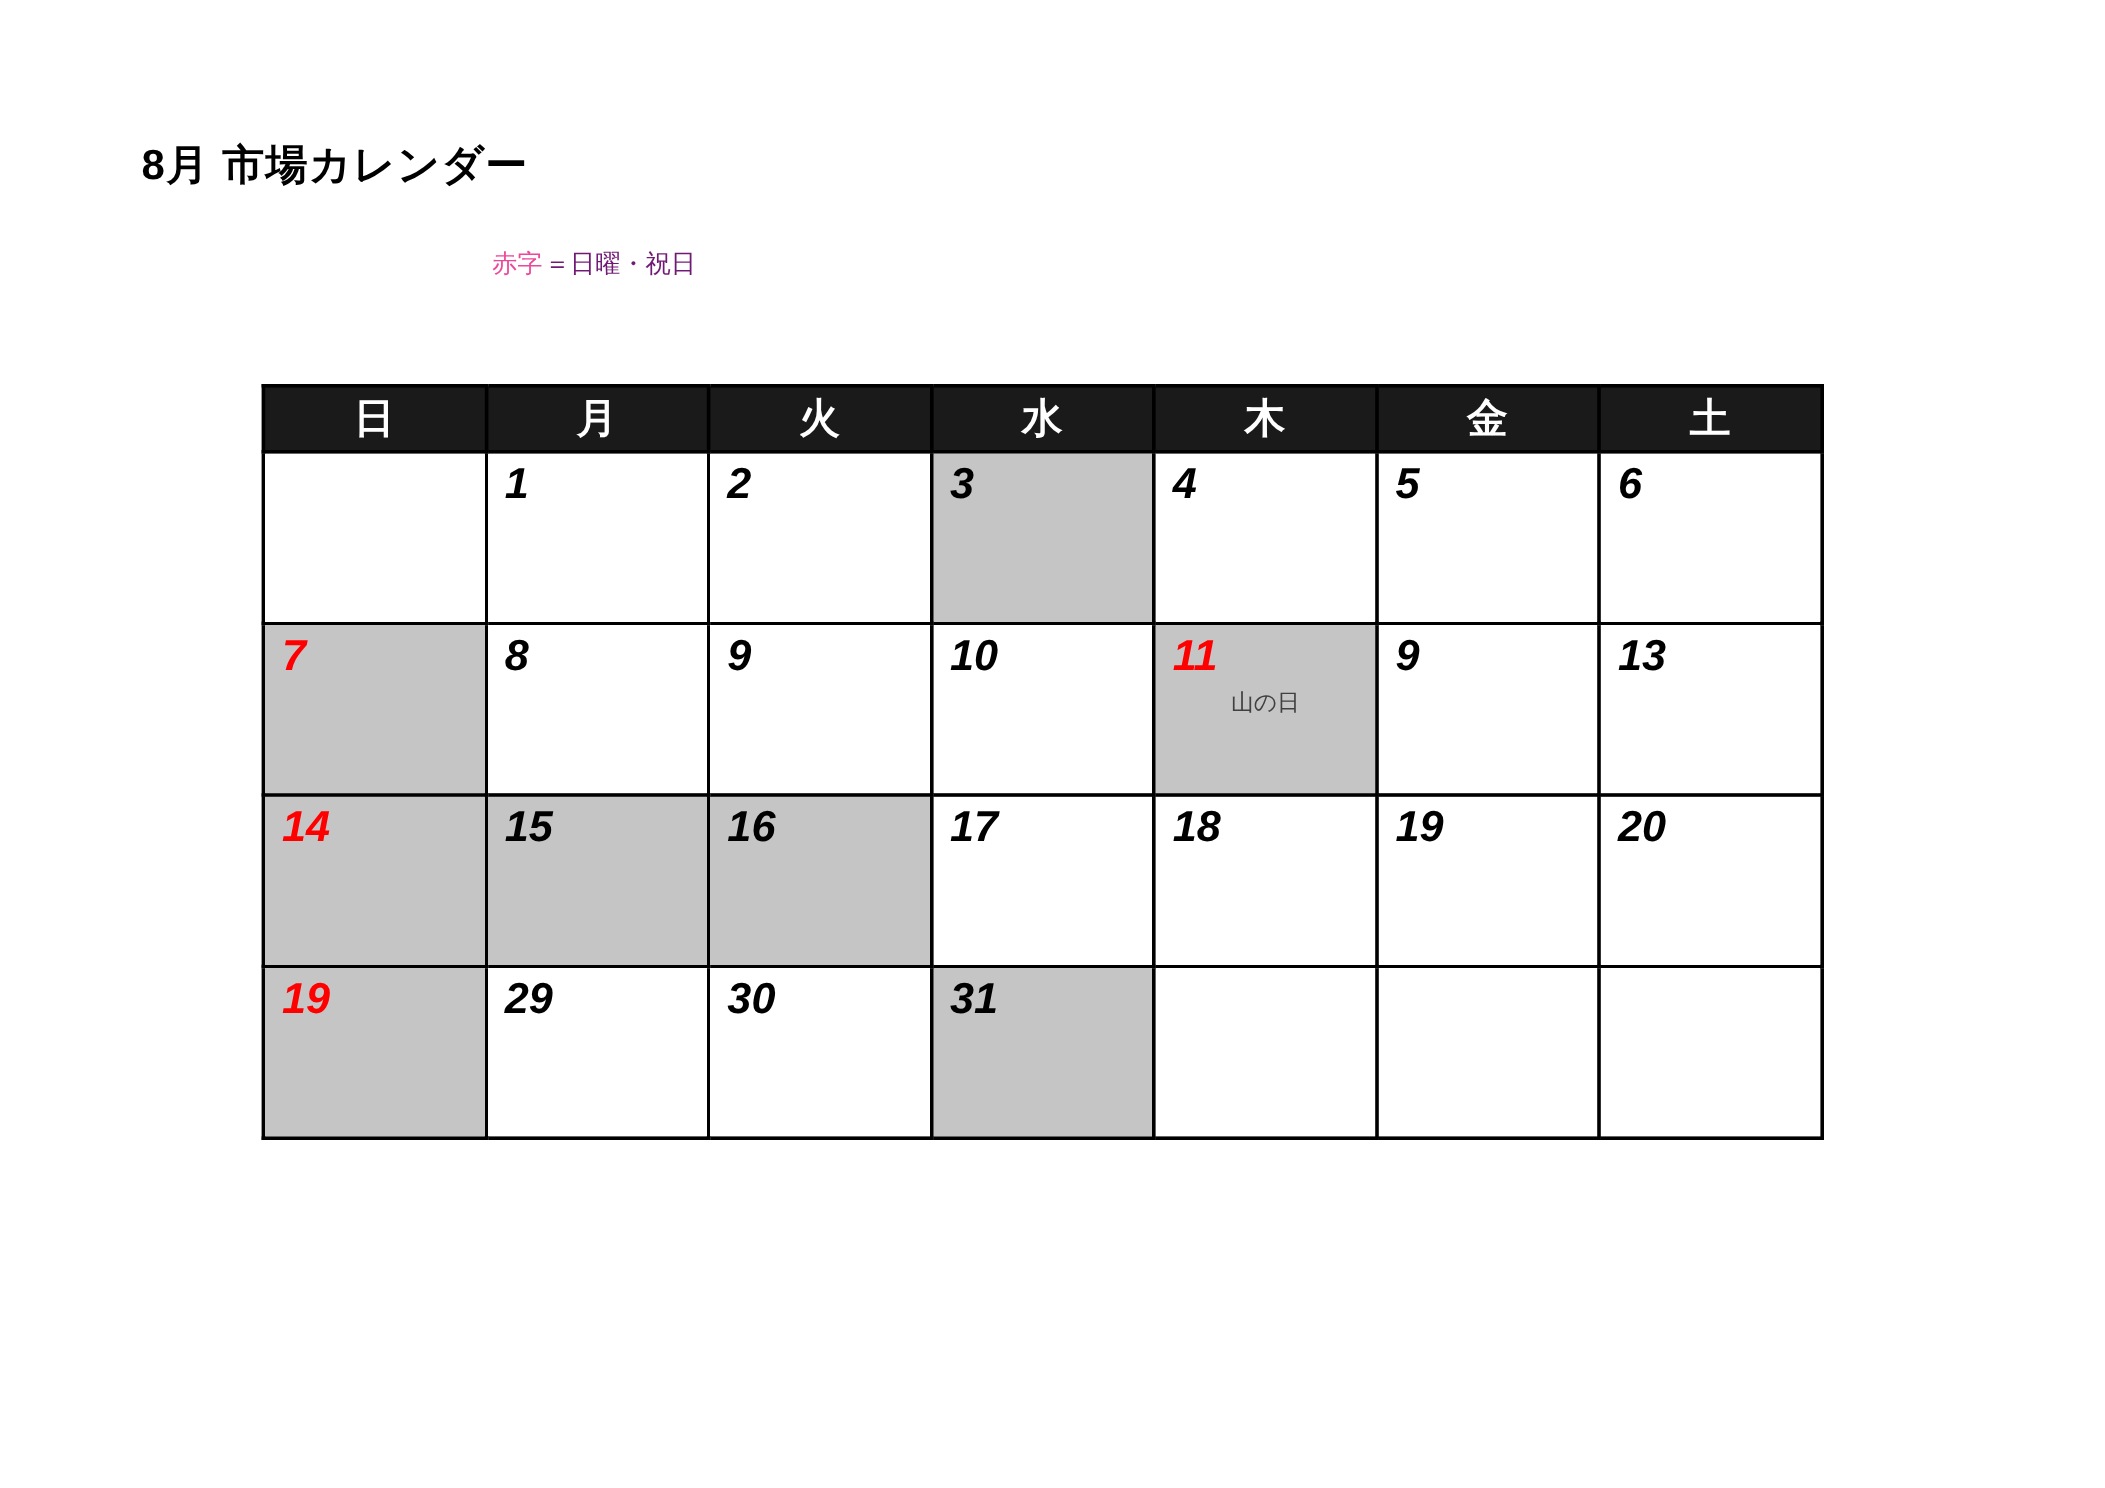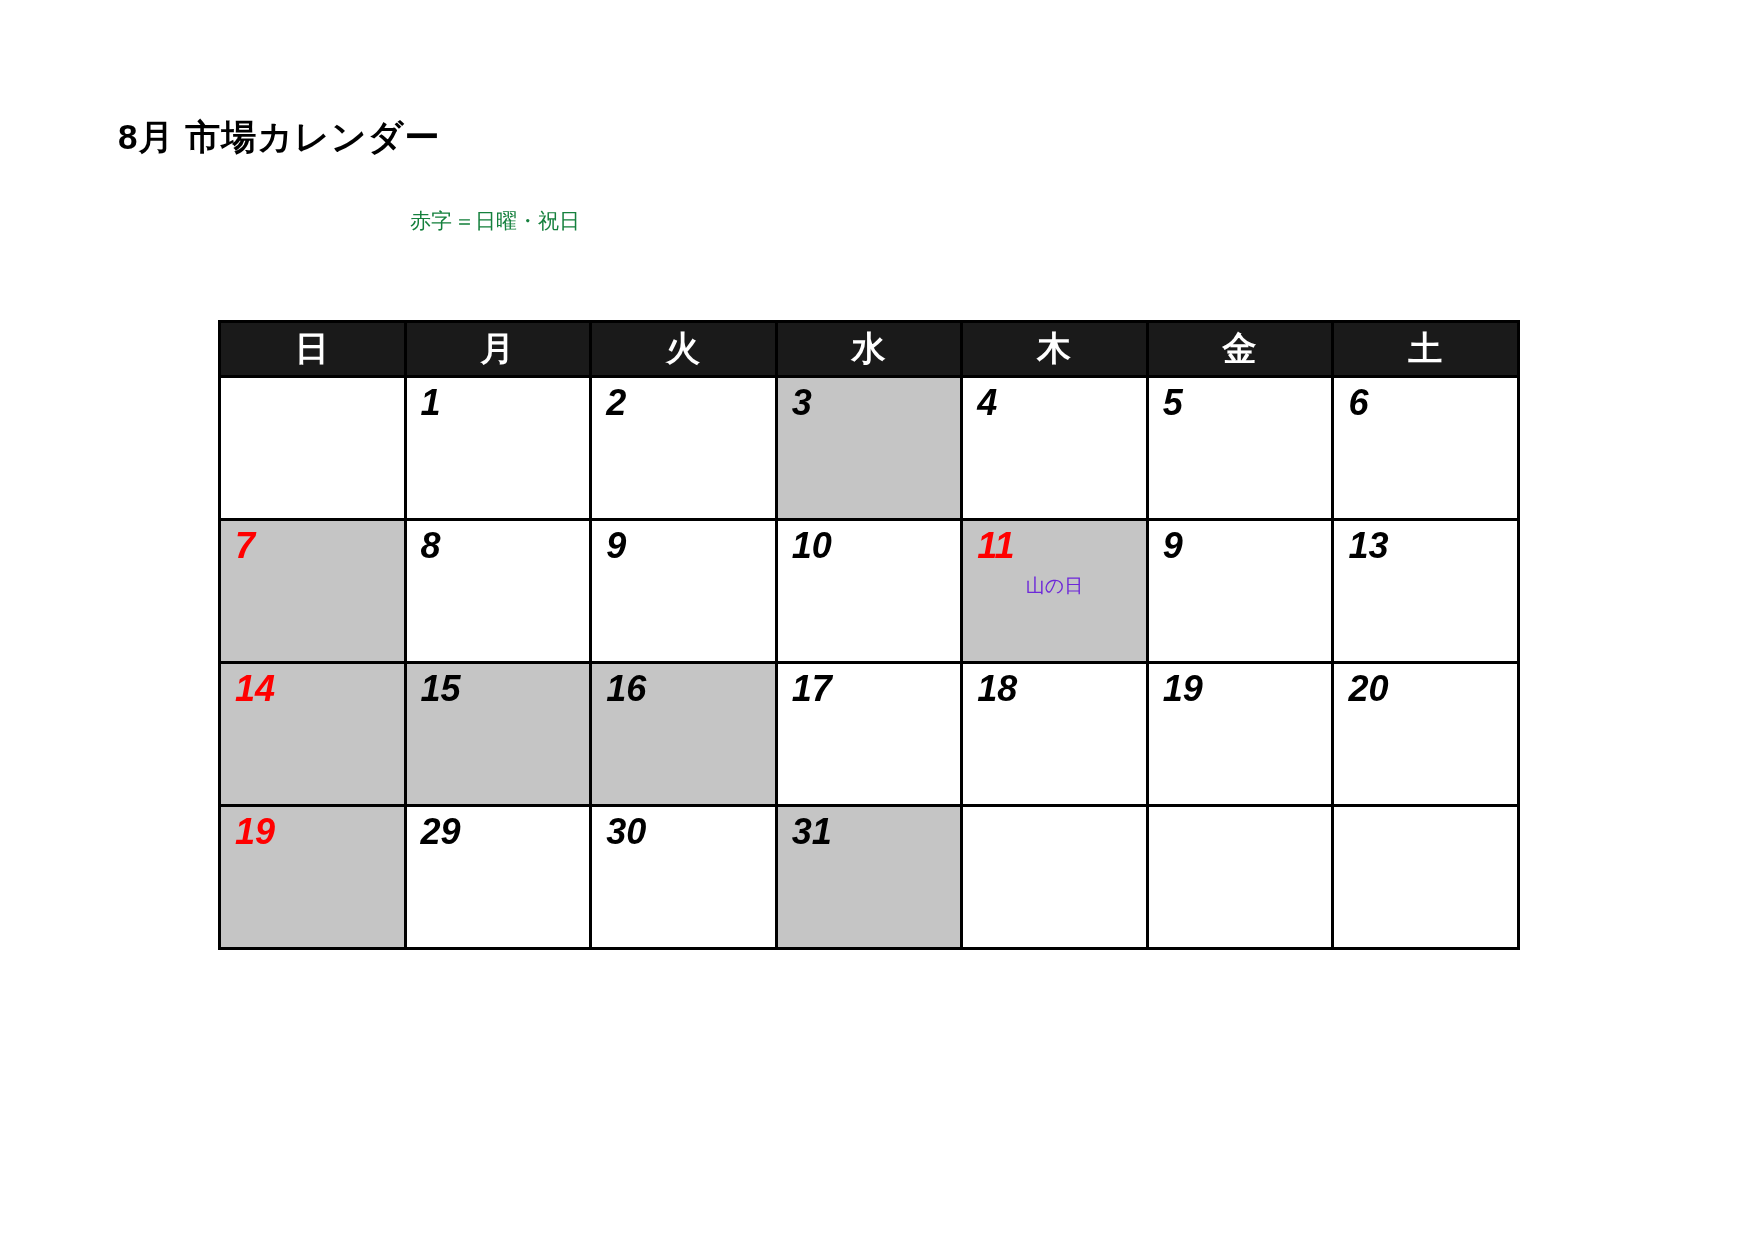--- a/index.html
+++ b/index.html
@@ -32,34 +32,34 @@
     top: 200px;
     font-size: 21px;
     line-height: 1.0;
   }
   .legend-row {
     display: flex;
     align-items: center;
     height: 40px;
   }
   .legend-red-label {
-    color: #15803d;
+    color: #ec4899;
     font-size: 21px;
     margin-right: 2px;
   }
   .legend-swatch {
     display: inline-block;
     width: 50px;
     height: 25px;
     background: #c0c0c0;
     margin-right: 2px;
   }
   .legend-text {
     font-size: 21px;
-    color: #15803d;
+    color: #701a75;
     white-space: nowrap;
   }
 
   .calendar {
     position: absolute;
     left: 218px;
     top: 320px;
     width: 1302px;
     border-collapse: collapse;
     table-layout: fixed;
@@ -96,21 +96,21 @@
     padding: 6px 0 0 14px;
     line-height: 1.05;
   }
   .daynum.red {
     color: #ff0000;
   }
   .holiday-name {
     display: block;
     text-align: center;
     font-size: 19px;
-    color: #6d28d9;
+    color: #404040;
     margin-top: 8px;
     font-style: normal;
     font-weight: normal;
   }
 </style>
 </head>
 <body>
 
 <div class="page-title">8月 市場カレンダー</div>
 

